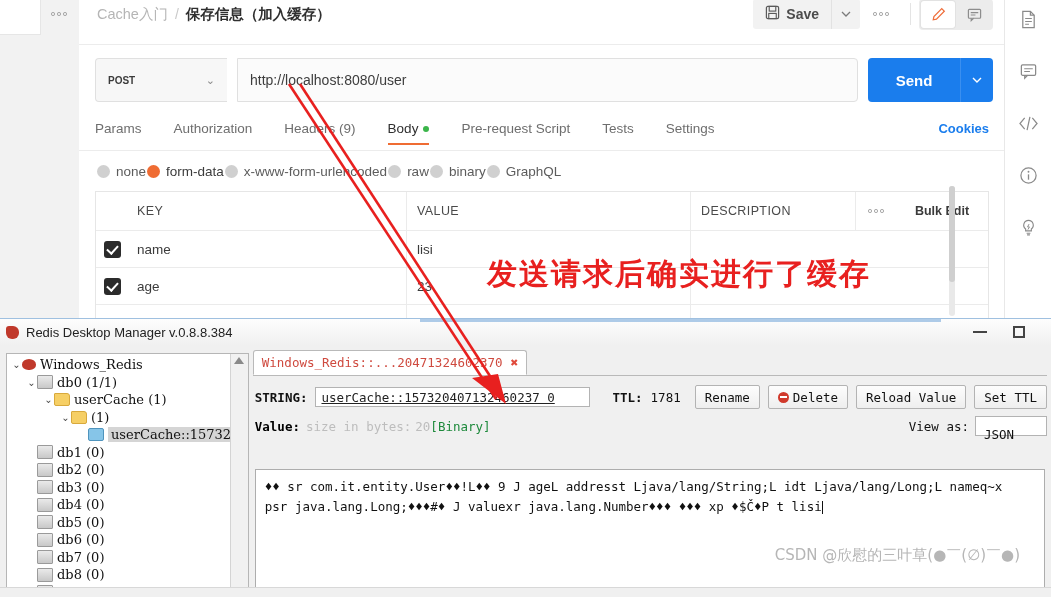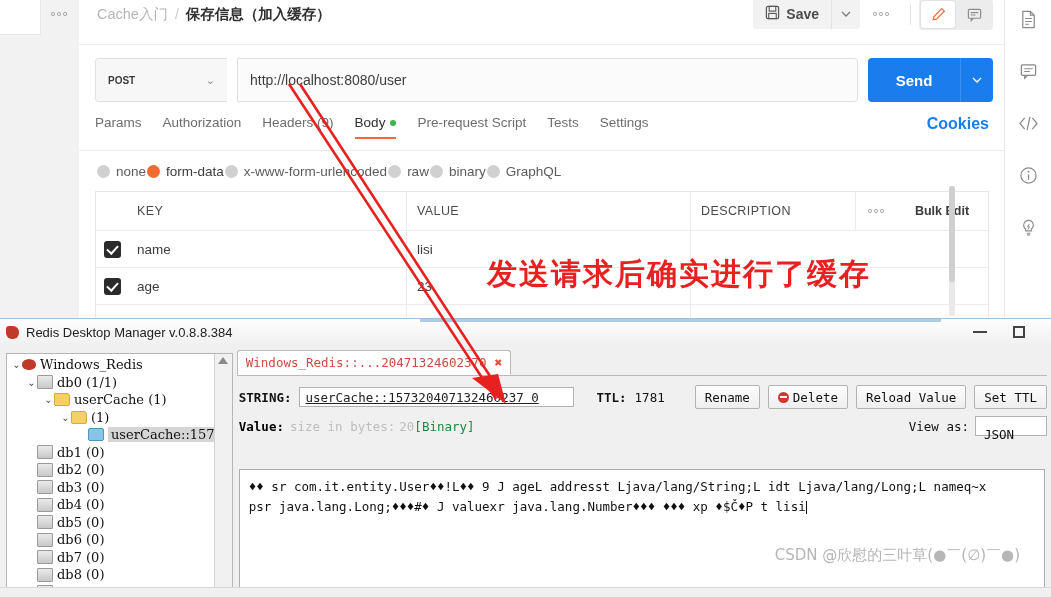--- a/index.html
+++ b/index.html
@@ -40,26 +40,26 @@
   
   .pm-urlrow{display:flex;align-items:center;padding:13px 12px 13px 16px;gap:10px;}
   .method-box{width:132px;height:44px;border:1px solid #e0e0e0;border-right:none;border-radius:4px 0 0 4px;background:#f7f7f7;display:flex;align-items:center;padding:0 12px;box-sizing:border-box;}
   .method-box .m{font-size:10px;font-weight:bold;color:#3b3b3b;}
   .method-box .c{margin-left:auto;color:#8a8a8a;font-size:11px;}
   .url-box{flex:1;height:44px;border:1px solid #e0e0e0;border-radius:0 4px 4px 0;background:#fbfbfb;display:flex;align-items:center;padding:0 12px;box-sizing:border-box;font-size:14px;color:#3d3d3d;}
   .send-btn{width:92px;height:44px;background:#1a7ded;color:#fff;font-size:15px;font-weight:bold;display:flex;align-items:center;justify-content:center;border-radius:4px 0 0 4px;}
   .send-caret{width:32px;height:44px;background:#1a7ded;color:#fff;display:flex;align-items:center;justify-content:center;border-radius:0 4px 4px 0;border-left:1px solid #3a8ff0;font-size:11px;}
 
   
-  .pm-tabs{display:flex;align-items:flex-start;padding:0 16px;gap:21px;height:36px;position:relative;}
+  .pm-tabs{display:flex;align-items:center;padding:0 16px;gap:32px;height:36px;position:relative;}
   .pm-tab{font-size:13.5px;color:#6e6e6e;padding-bottom:9px;position:relative;white-space:nowrap;}
   .pm-tab.active{color:#2f2f2f;}
   .pm-tab.active:after{content:"";position:absolute;left:0;right:0;bottom:0;height:2px;background:#ef6c33;}
   .dot-green{display:inline-block;width:6px;height:6px;border-radius:50%;background:#3bb54a;margin-left:5px;vertical-align:middle;}
-  .cookies{margin-left:auto;font-size:16px;color:#1a7ded;font-weight:bold;padding-bottom:9px;}
+  .cookies{margin-left:auto;font-size:13px;color:#1a7ded;font-weight:bold;padding-bottom:9px;}
   .pm-tabline{position:absolute;left:0;right:0;bottom:0;height:1px;background:#ececec;}
 
   
   .pm-radios{display:flex;align-items:flex-start;gap:1px;padding:13px 16px 12px 18px;}
   .rad{display:flex;align-items:center;gap:6px;font-size:13.5px;color:#5c5c5c;}
   .rad .bullet{width:13px;height:13px;border-radius:50%;background:#d0d0d0;display:block;}
   .rad.sel .bullet{background:#ef6c33;}
   .rad.sel{color:#3b3b3b;}
 
   
@@ -412,21 +412,21 @@
           <span>Windows_Redis::...20471324602370</span>
           <span class="rd-tab-x">✖</span>
         </div>
       </div>
 
       <div class="rd-form">
         <span class="lbl-b">STRING:</span>
         <span class="inp inp-key">userCache::157320407132460237 0</span>
         <span class="lbl-b" style="margin-left:14px">TTL:</span>
         <span>1781</span>
-        <span class="btn" style="margin-left:22px">Rename</span>
+        <span class="btn" style="margin-left:6px">Rename</span>
         <span class="btn">
             <span class="del-dot"></span>
             <span>Delete</span>
           </span>
         <span class="btn">Reload Value</span>
         <span class="btn">Set TTL</span>
       </div>
 
       <div class="rd-valrow">
         <span class="lbl-b" style="margin-right:6px">Value:</span>

